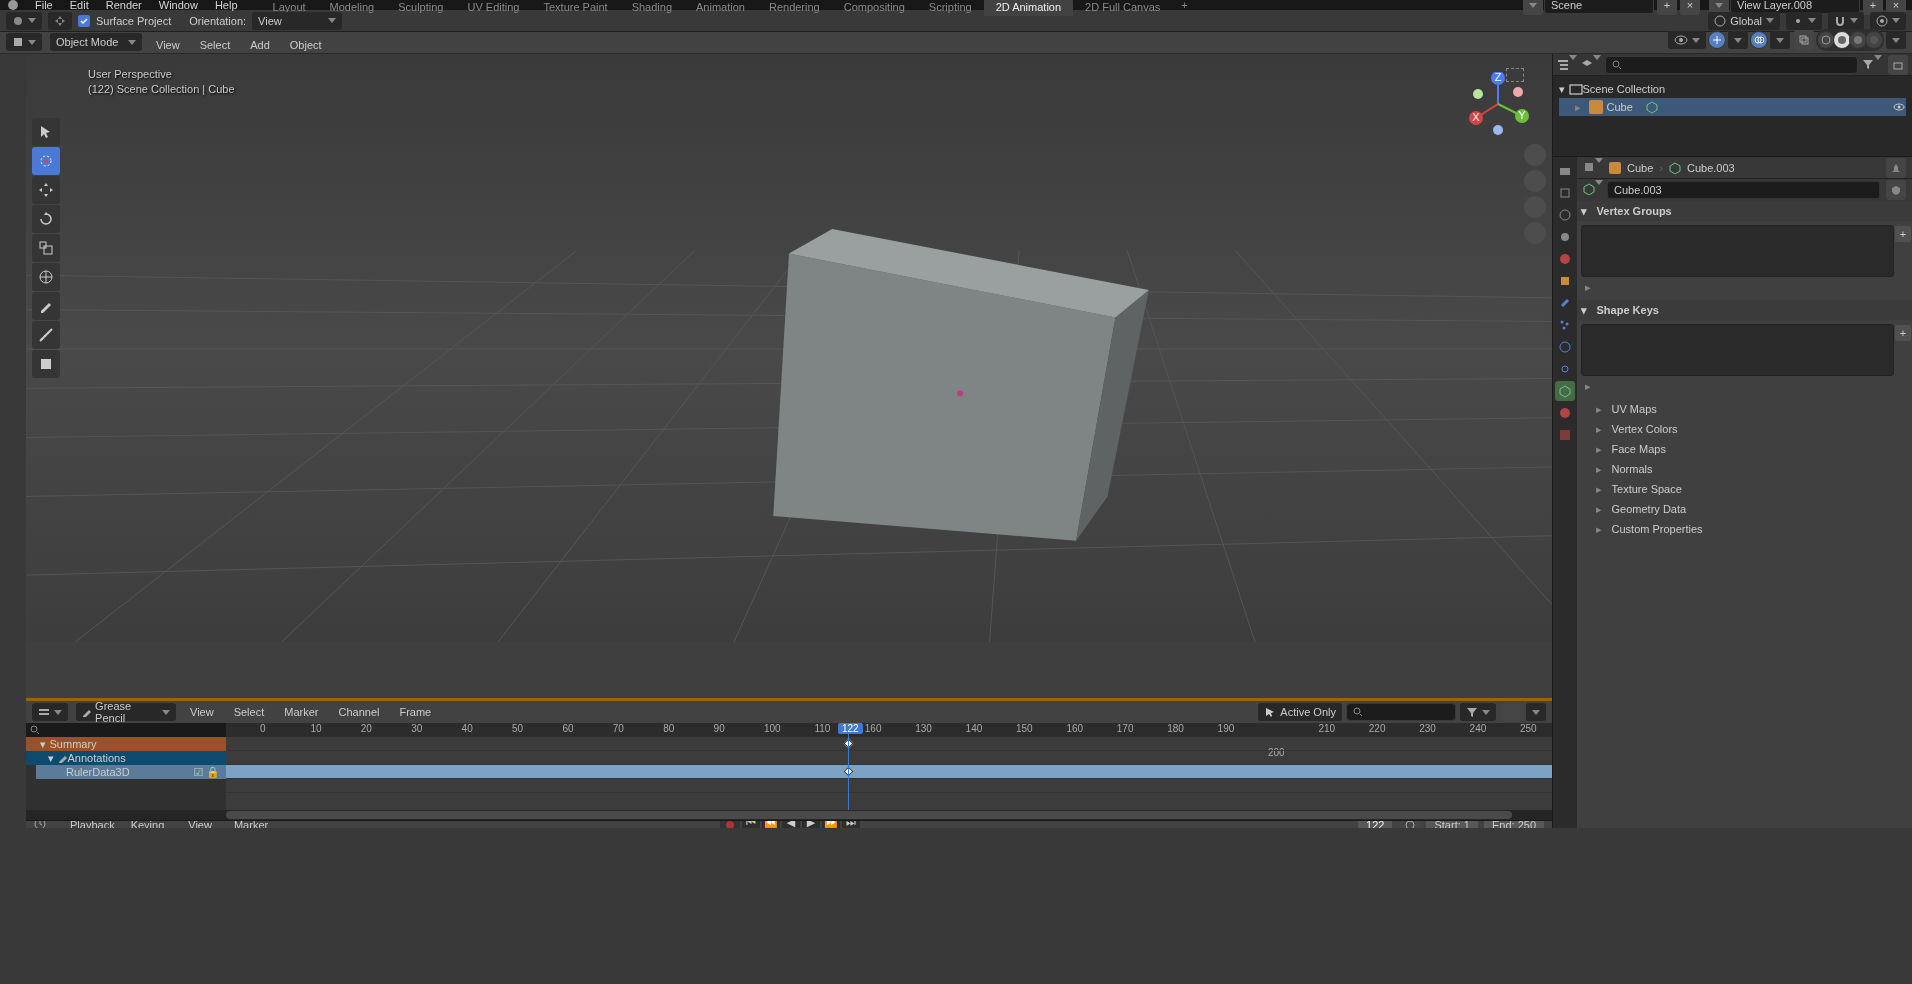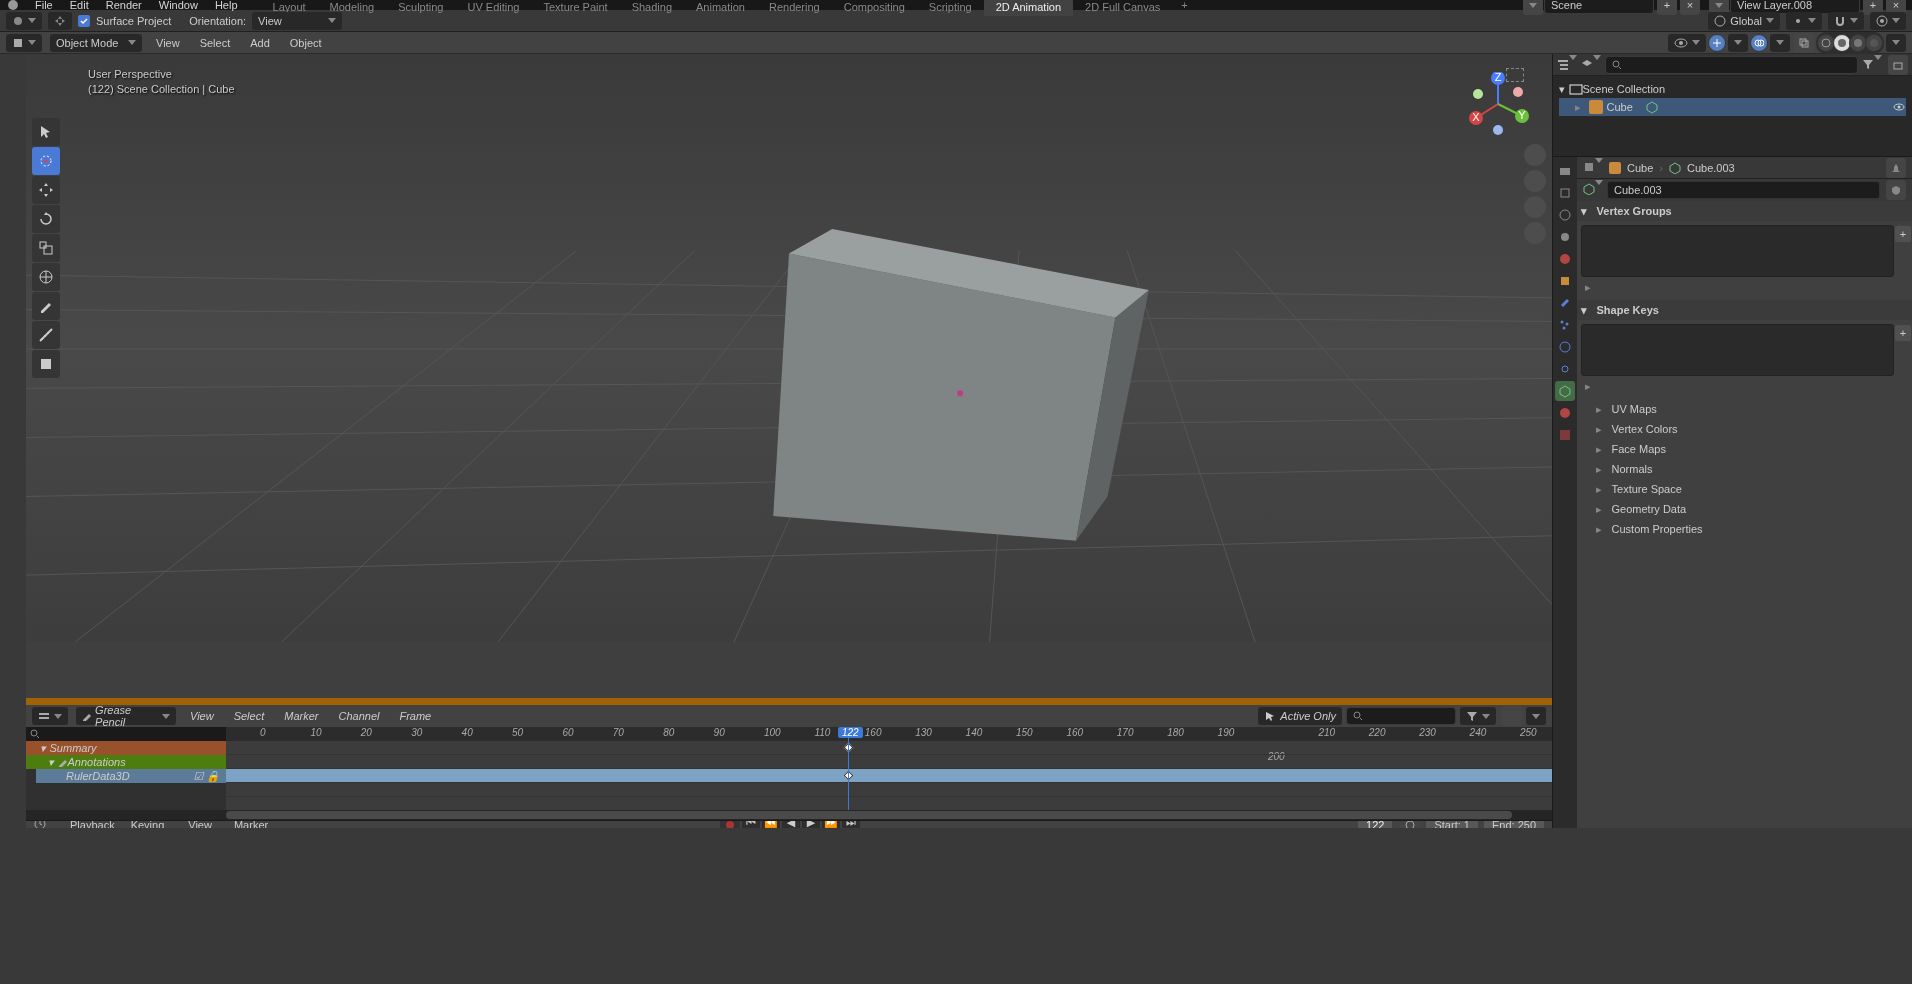--- a/index.html
+++ b/index.html
@@ -18,21 +18,21 @@
 .sq { width:20px; height:20px; border-radius:3px; background:#454545; margin-left:2px; display:flex; align-items:center; justify-content:center; }
 
 
 #orientbar { height:22px; background:#393939; border-bottom:1px solid #202020; display:flex; align-items:center; padding:2px 6px; gap:6px; }
 #orientbar .dd { background:#282828; border-radius:3px; height:18px; padding:0 6px; display:flex; align-items:center; gap:4px; }
 #orientbar .chk { width:12px; height:12px; background:#4a79d6; border-radius:2px; display:inline-flex; align-items:center; justify-content:center; }
 #orientbar .sep { width:6px; }
 .tri { width:0;height:0;border-left:4px solid transparent;border-right:4px solid transparent;border-top:5px solid #888; }
 
 
-#v3dhead { height:22px; background:#424242; display:flex; align-items:center; padding:2px 6px; gap:8px; border-bottom:1px solid #2a2a2a;}
+#v3dhead { height:22px; background:#424242; display:flex; align-items:flex-end; padding:2px 6px; gap:8px; border-bottom:1px solid #2a2a2a;}
 #v3dhead .dd { background:#282828; border-radius:3px; padding:0 6px; height:18px; display:flex; align-items:center; gap:4px;}
 #v3dhead .m { padding:0 6px; }
 #v3dhead .right { margin-left:auto; display:flex; gap:2px; align-items:center;}
 .circle { width:18px; height:18px; border-radius:50%; background:#555; border:1px solid #333; display:flex; align-items:center; justify-content:center;}
 .circle.on { background:#5680C2; }
 .pill { display:flex; background:#2e2e2e; border-radius:10px; padding:2px; gap:0; }
 .pill .circle { margin:0 -1px; }
 
 
 #workspace { display:flex; height:774px; }
@@ -47,30 +47,30 @@
 #toolbar-left .tbtn { width:28px; height:28px; background:#353535; border-radius:3px; display:flex; align-items:center; justify-content:center; }
 #toolbar-left .tbtn.active { background:#4a79d6; }
 #toolbar-left .tbtn svg { fill:#ccc; }
 #toolbar-left .tbtn.active svg { fill:#fff; }
 #navgizmo { position:absolute; right:22px; top:18px; width:64px; height:64px; }
 #navcol { position:absolute; right:4px; top:90px; width:24px; display:flex; flex-direction:column; gap:4px; }
 #navcol .nb { width:22px; height:22px; border-radius:50%; background:#4d4d4d; }
 .camrect { position:absolute; right:28px; top:14px; width:18px; height:14px; border:1px dashed #888; }
 
 
-#dopesheet { height:122px; background:#303030; display:flex; flex-direction:column; border-top:7px solid #a16207;font-style:italic;}
+#dopesheet { height:122px; background:#303030; display:flex; flex-direction:column; border-top:3px solid #a16207;}
 #dshead { height:22px; background:#424242; display:flex; align-items:center; padding:2px 6px; gap:8px;}
 #dshead .dd { background:#282828; border-radius:3px; padding:0 6px; height:18px; display:flex; align-items:center; gap:4px;}
 #dshead .m { padding:0 6px; }
 #dshead .right { margin-left:auto; display:flex; gap:4px; align-items:center;}
 #dsbody { flex:1; display:flex; }
 #dsnames { width:200px; background:#303030; display:flex; flex-direction:column; }
 #dsnames .srch { height:14px; background:#1a1a1a; display:flex; align-items:center; padding:0 4px;}
 #dsnames .sum { height:14px; background:#99512c; padding:0 6px 0 14px; display:flex; align-items:center; color:#fff;}
-#dsnames .ann { height:14px; background:#4d7c0f; padding:0 6px 0 22px; display:flex; align-items:center;}
+#dsnames .ann { height:14px; background:#0c4a6e; padding:0 6px 0 22px; display:flex; align-items:center;}
 #dsnames .rul { height:14px; background:#5b7b99; padding:0 6px 0 30px; display:flex; align-items:center; margin-left:10px;color:#fff;}
 #dstl { flex:1; position:relative; background:#3c3c3c; overflow:hidden;}
 #dstl .ruler { height:14px; background:#2c2c2c; position:relative; }
 #dstl .ruler span { position:absolute; top:0; font-size:10px; color:#aaa;}
 #dstl .tracks { position:absolute; top:14px; left:0; right:0;}
 #dstl .track { height:14px; border-bottom:1px solid #333; position:relative;}
 #dstl .track.strip { background:#7ca3c4; }
 #dstl .cursor { position:absolute; top:0; bottom:0; width:1px; background:#3b7ad6; }
 #dstl .cursor .hd { position:absolute; top:0; left:-10px; background:#3b7ad6; color:#fff; font-size:10px; padding:0 4px; border-radius:2px;}
 #dstl .key { position:absolute; width:7px; height:7px; background:#fff; transform:rotate(45deg); top:3px; margin-left:-3px; border:1px solid #333;}

